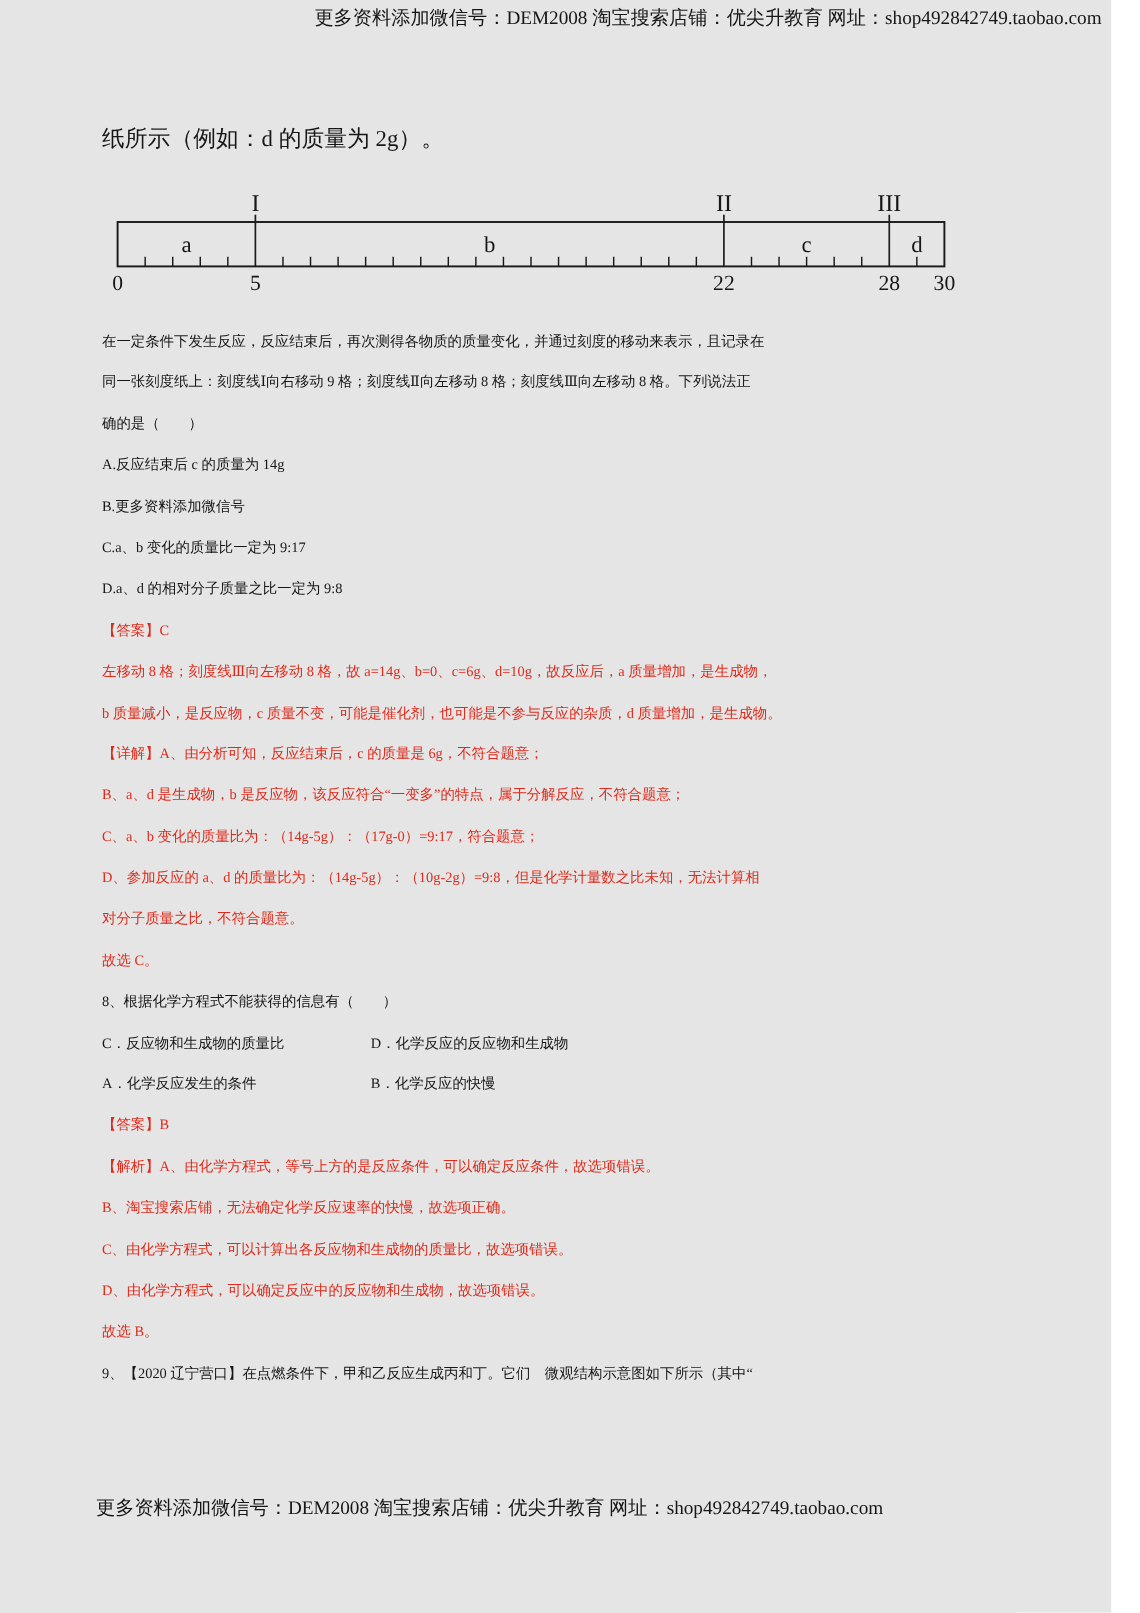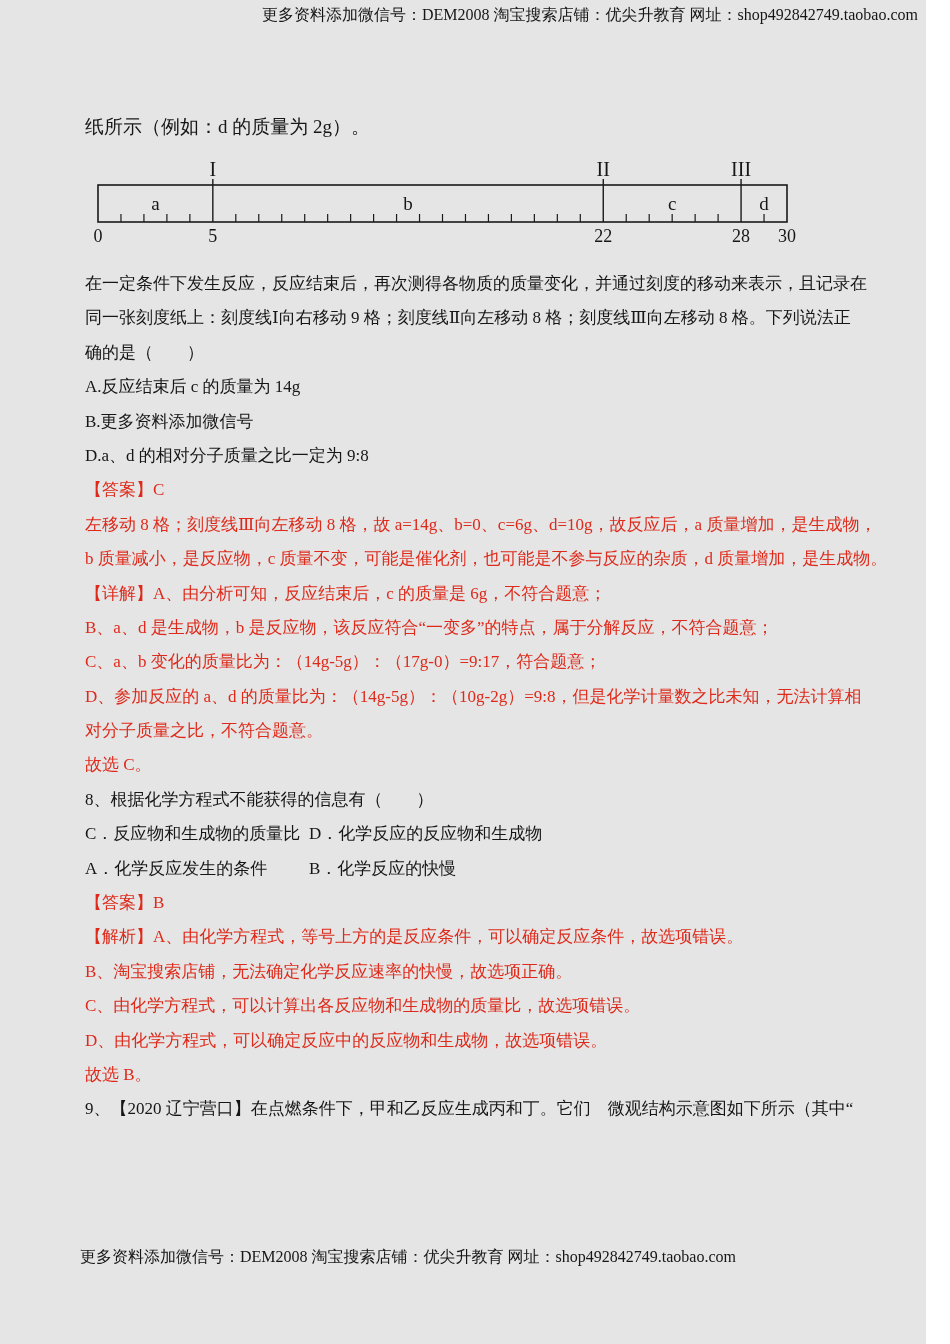--- a/index.html
+++ b/index.html
@@ -16,40 +16,40 @@
   .watermark {
     position: absolute;
     font-size: 16px;
     white-space: nowrap;
     color: var(--ink, #161616);
   }
   .watermark.header { top: 5px; left: 262px; }
   .watermark.footer { top: 1247px; left: 80px; }
   .intro-line {
     position: absolute;
-    top: 114px;
+    top: 103px;
     left: 85px;
     font-size: 19px;
     white-space: nowrap;
   }
   #ruler {
     position: absolute;
     top: 152px;
     left: 0;
   }
   .doc {
     position: absolute;
     top: 267px;
     left: 85px;
     width: 810px;
   }
   .ln {
     height: 34.4px;
     line-height: 34.4px;
-    font-size: 17px;
+    font-size: 12px;
     white-space: nowrap;
     overflow: visible;
   }
   .red { color: var(--red, #de2a1b); }
   .opt-col { display: inline-block; width: 224px; }
 </style>
 </head>
 <body>
 
 <div class="page">
@@ -106,20 +106,21 @@
       <text x="764.0333333333333" y="58" text-anchor="middle" font-size="19" font-family="Liberation Serif, DejaVu Serif, serif" fill="#161616">d</text>
     </svg>
 
   <div class="doc">
     <div class="ln">在一定条件下发生反应，反应结束后，再次测得各物质的质量变化，并通过刻度的移动来表示，且记录在</div>
     <div class="ln">同一张刻度纸上：刻度线Ⅰ向右移动 9 格；刻度线Ⅱ向左移动 8 格；刻度线Ⅲ向左移动 8 格。下列说法正</div>
     <div class="ln">确的是（　　）</div>
 
     <div class="ln">A.反应结束后 c 的质量为 14g</div>
     <div class="ln">B.更多资料添加微信号</div>
+    <div class="ln">C.a、b 变化的质量比一定为 9:17</div>
     <div class="ln">D.a、d 的相对分子质量之比一定为 9:8</div>
 
     <div class="ln red">【答案】C</div>
     <div class="ln red">左移动 8 格；刻度线Ⅲ向左移动 8 格，故 a=14g、b=0、c=6g、d=10g，故反应后，a 质量增加，是生成物，</div>
     <div class="ln red">b 质量减小，是反应物，c 质量不变，可能是催化剂，也可能是不参与反应的杂质，d 质量增加，是生成物。</div>
 
     <div class="ln red">【详解】A、由分析可知，反应结束后，c 的质量是 6g，不符合题意；</div>
     <div class="ln red">B、a、d 是生成物，b 是反应物，该反应符合“一变多”的特点，属于分解反应，不符合题意；</div>
     <div class="ln red">C、a、b 变化的质量比为：（14g-5g）：（17g-0）=9:17，符合题意；</div>
     <div class="ln red">D、参加反应的 a、d 的质量比为：（14g-5g）：（10g-2g）=9:8，但是化学计量数之比未知，无法计算相</div>

